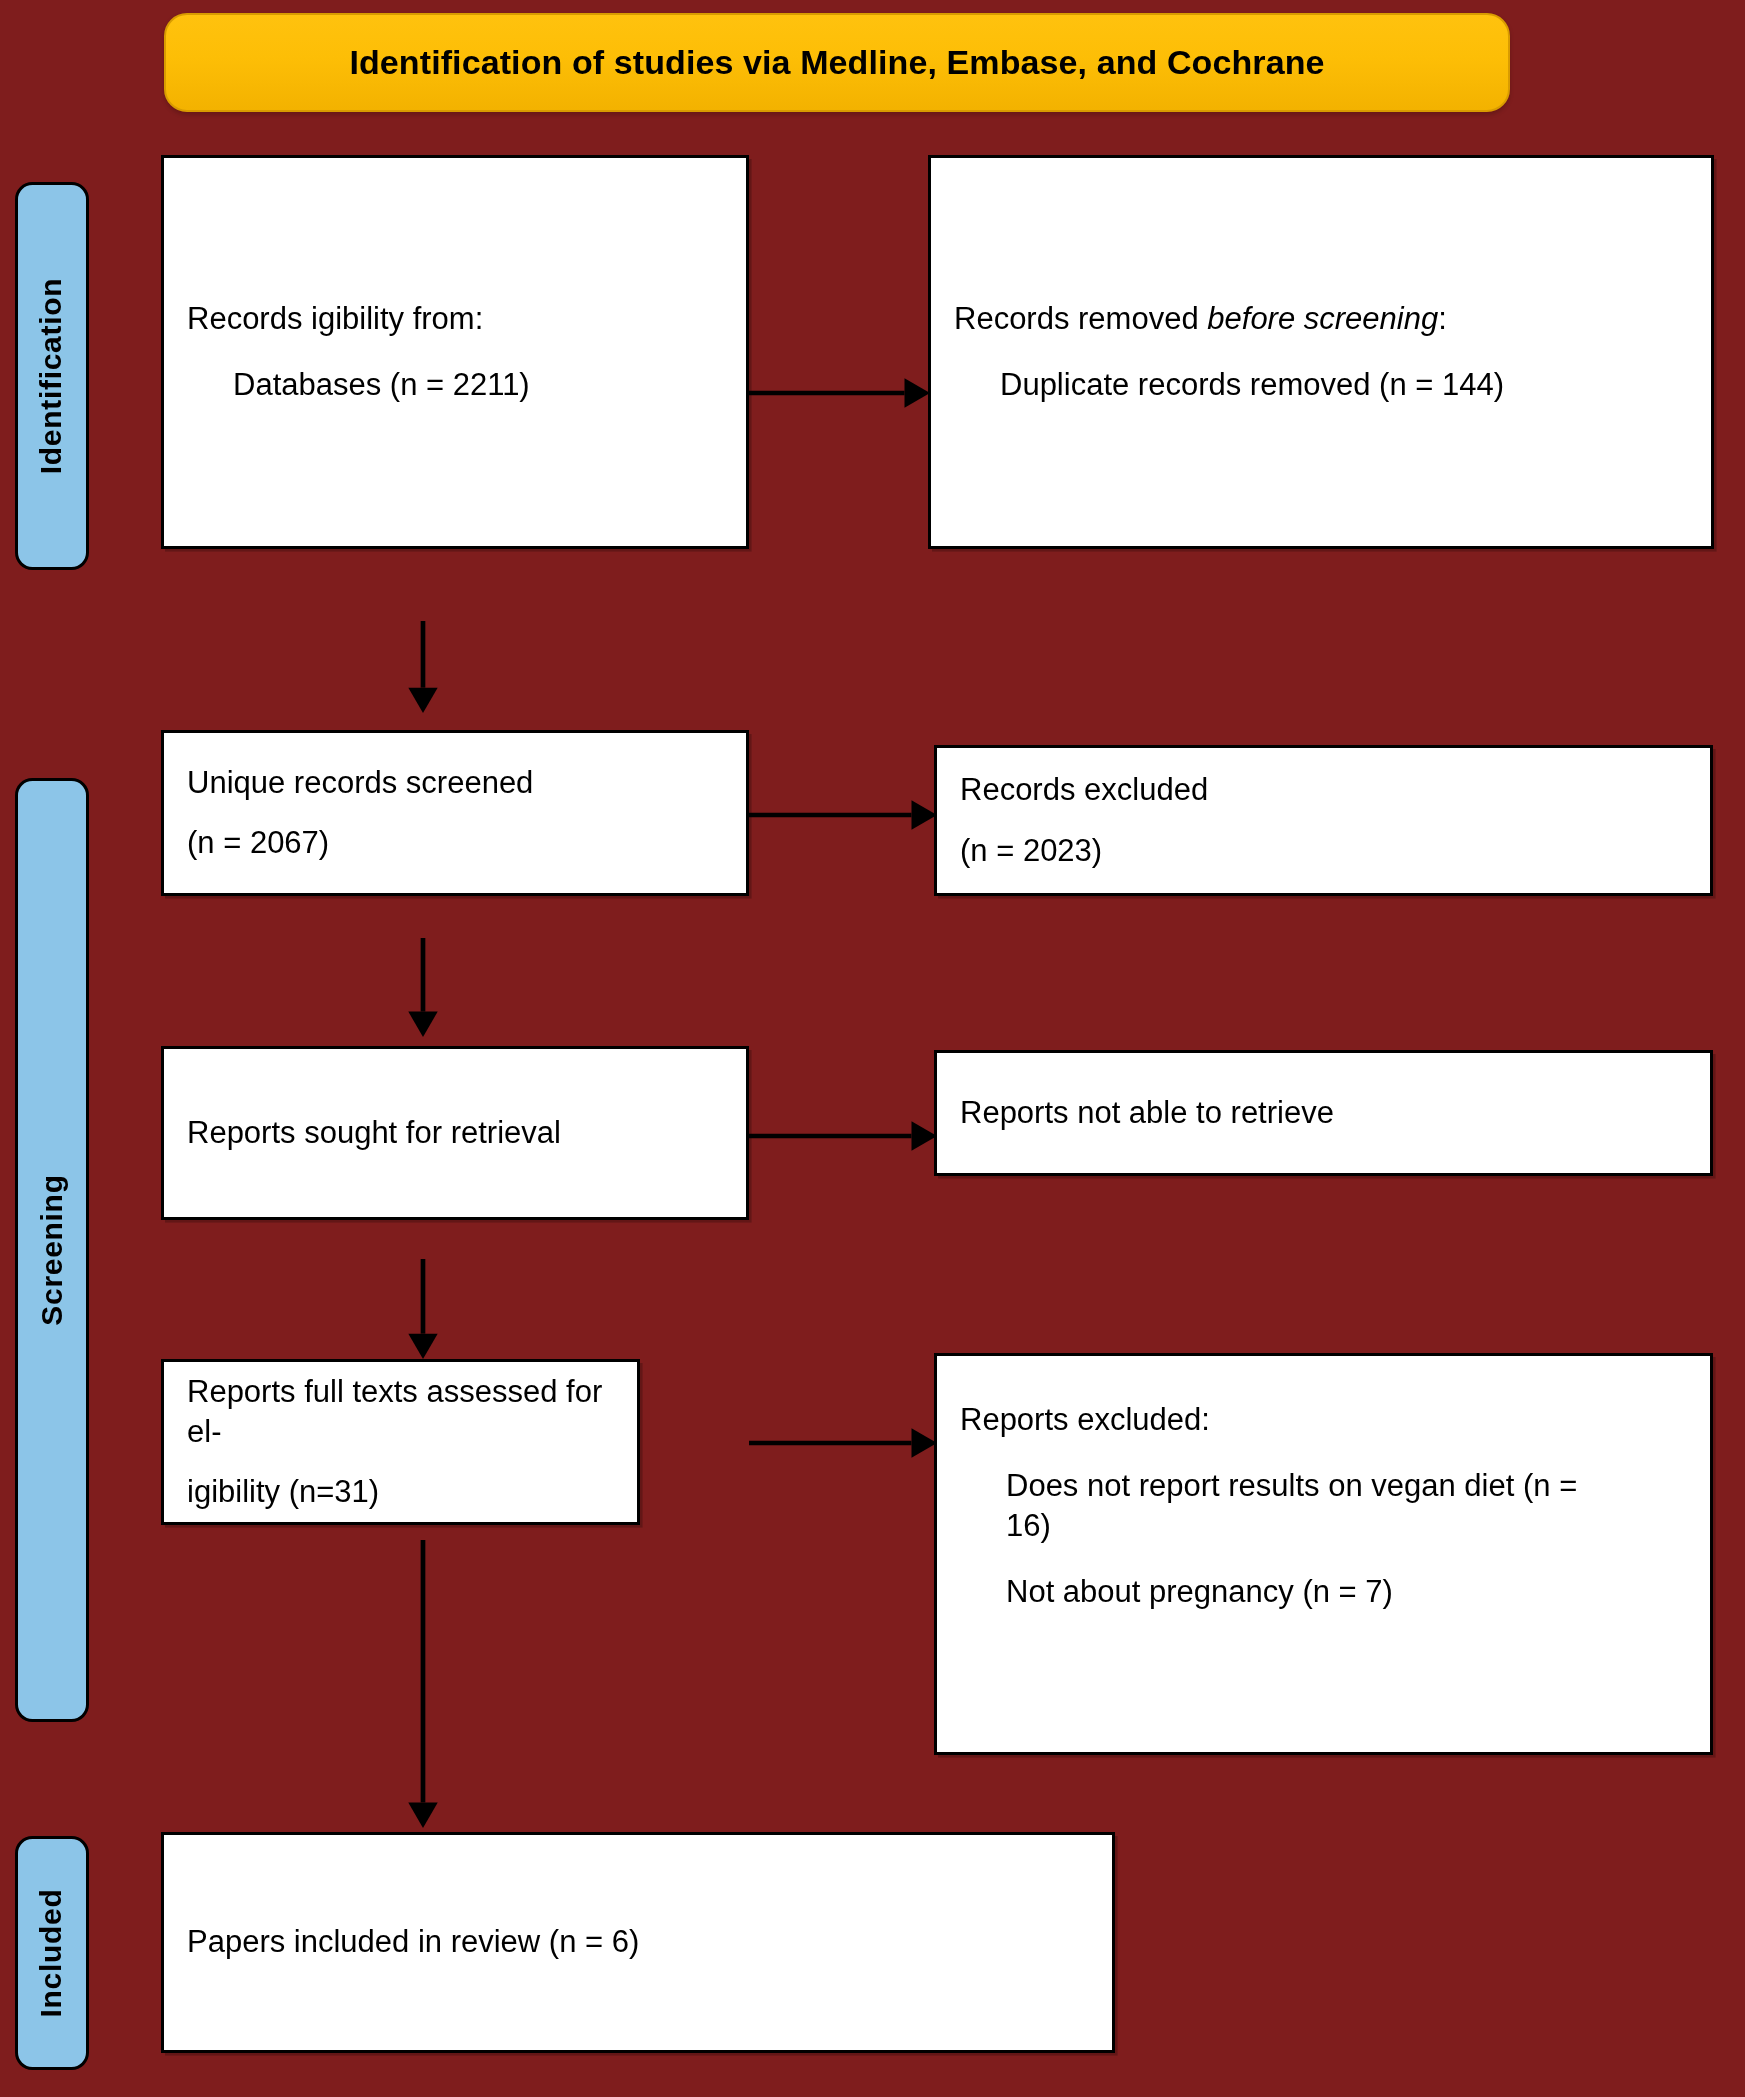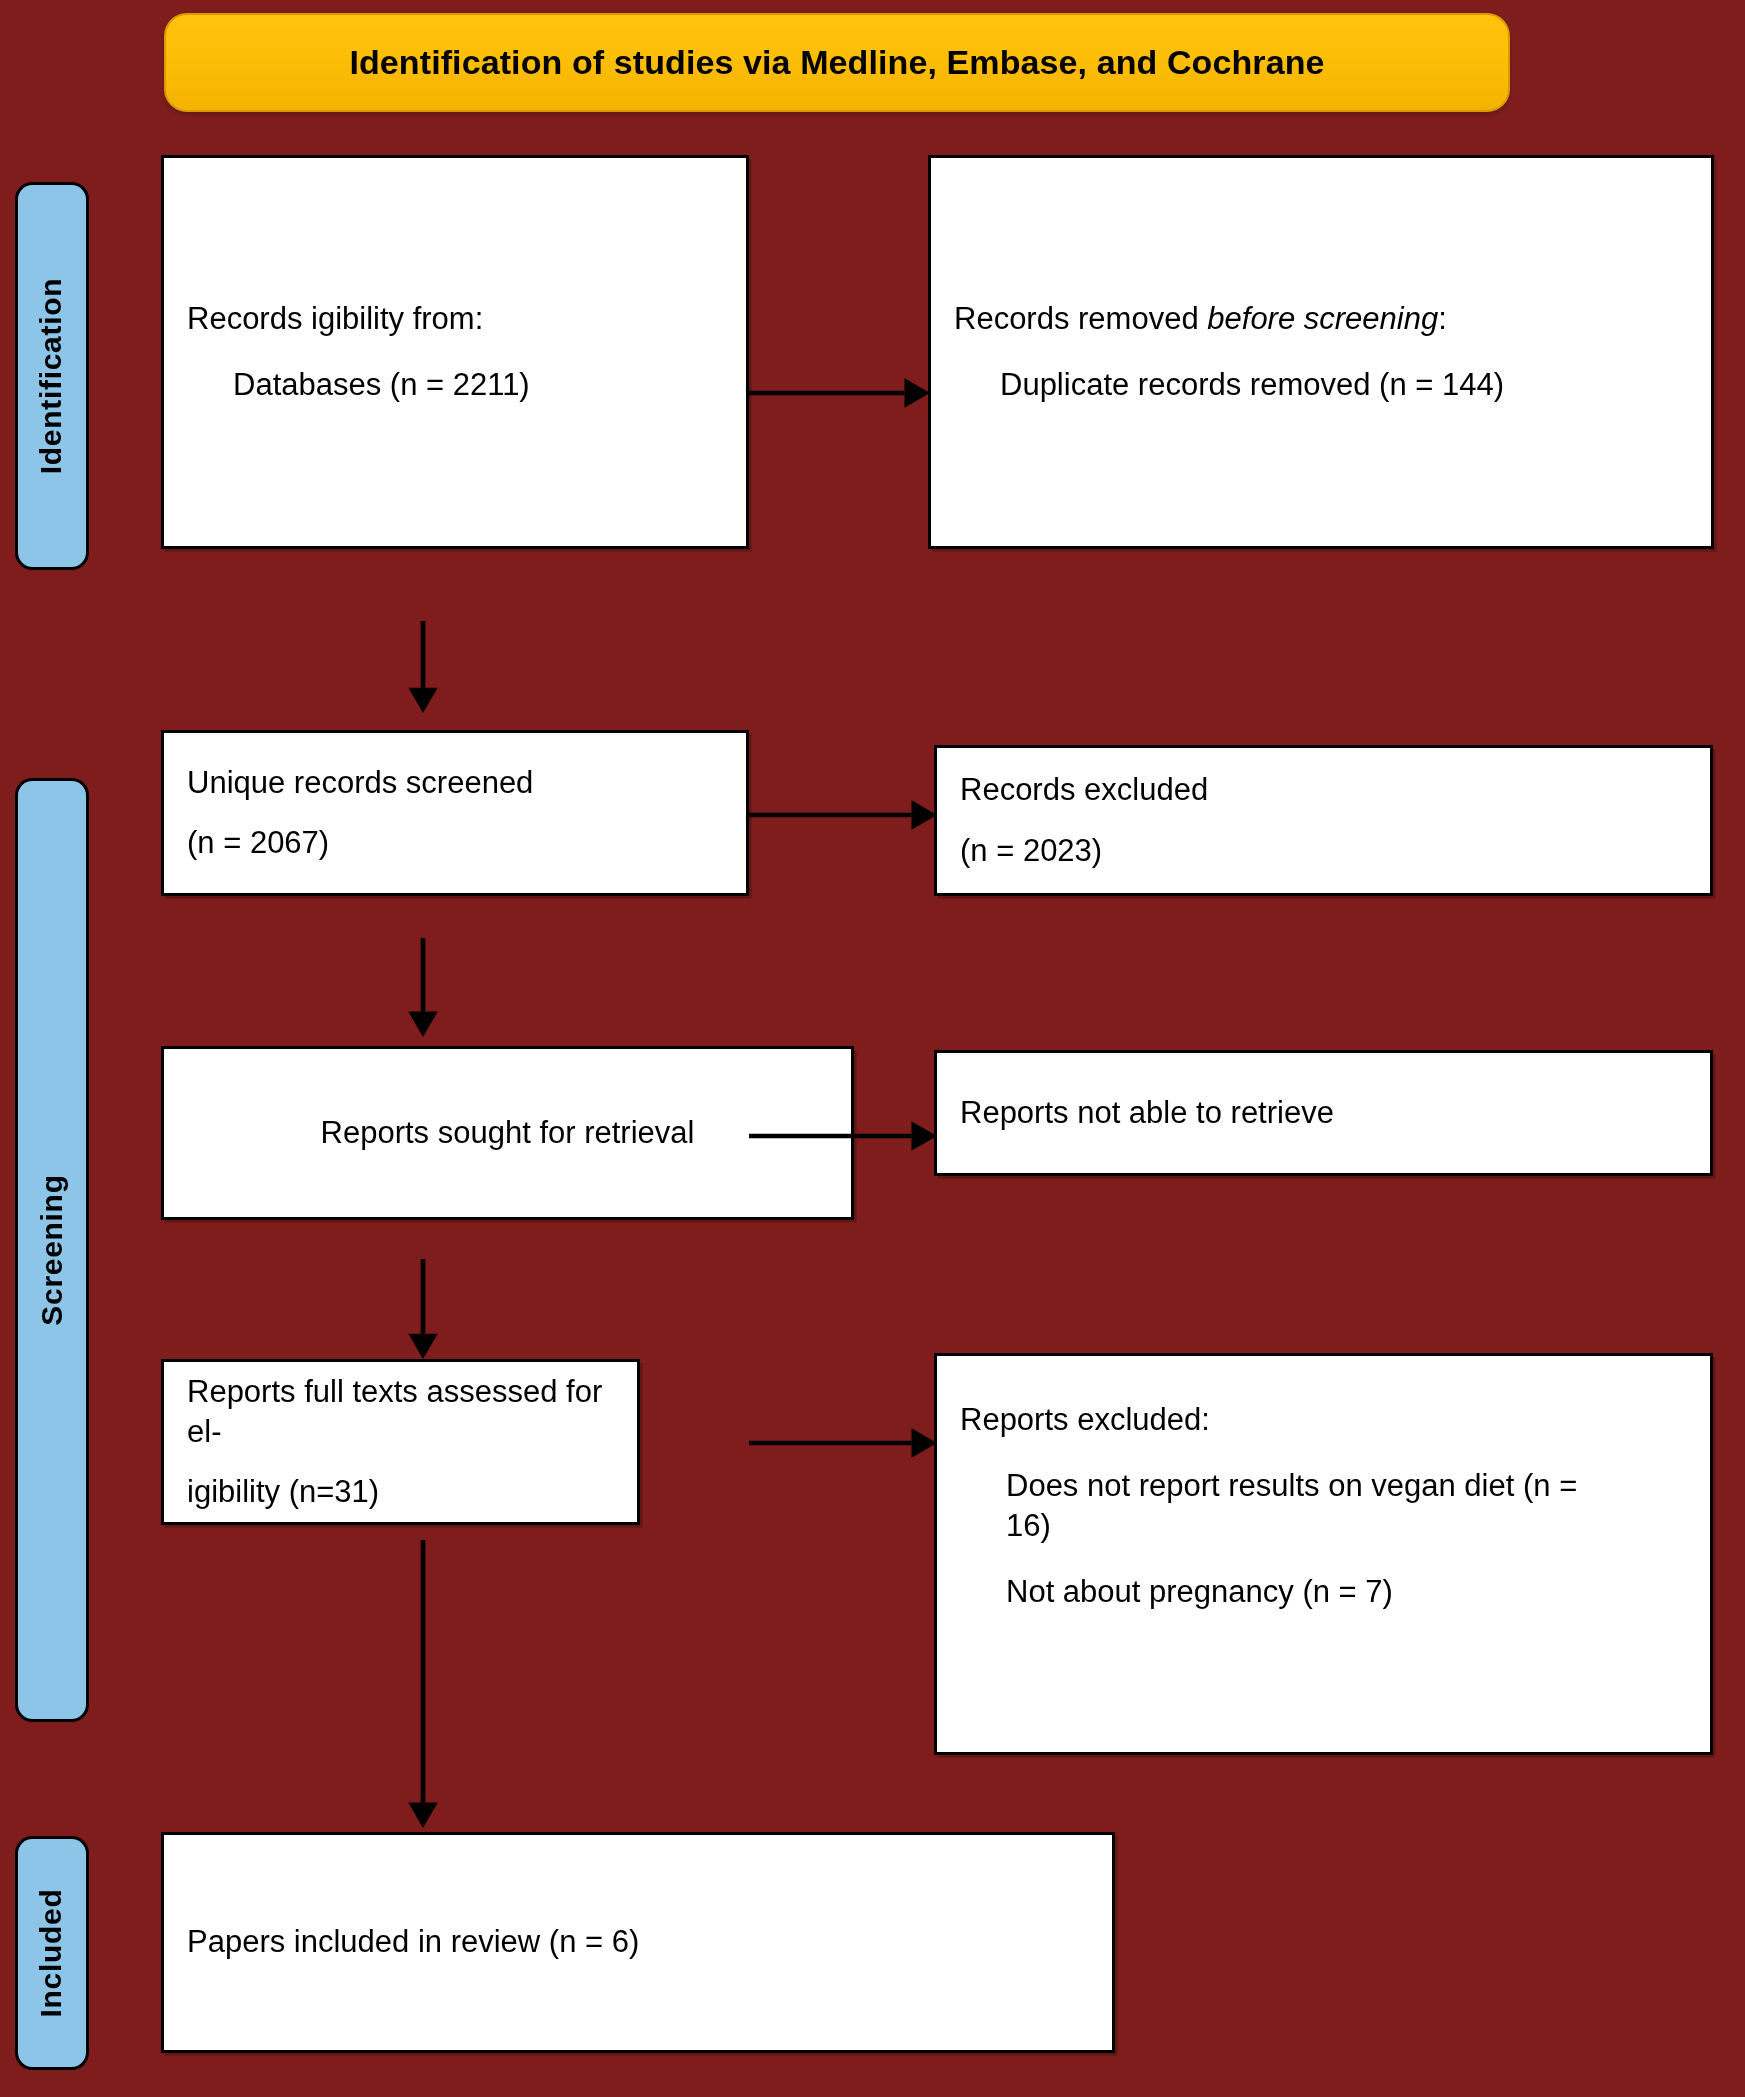--- a/index.html
+++ b/index.html
@@ -164,21 +164,21 @@
     </svg>
   </div>
 
   <div class="arrow" style="left:404px; top:938px;">
     <svg width="38" height="99" viewBox="0 0 56 148">
       <line x1="28" y1="0" x2="28" y2="110" stroke="#000" stroke-width="7"></line>
       <polygon points="6,110 50,110 28,148" fill="#000"></polygon>
     </svg>
   </div>
 
-  <div class="flow-box" style="left:161px; top:1046px; width:693px; height:174px;text-align:center;">
+  <div class="flow-box" style="left:161px; top:1046px; width:588px; height:174px;">
     <div class="box-inner">
       <div class="box-line">Reports sought for retrieval</div>
     </div>
   </div>
 
   <div class="flow-box" style="left:934px; top:1050px; width:779px; height:126px;">
     <div class="box-inner">
       <div class="box-line">Reports not able to retrieve</div>
     </div>
   </div>

